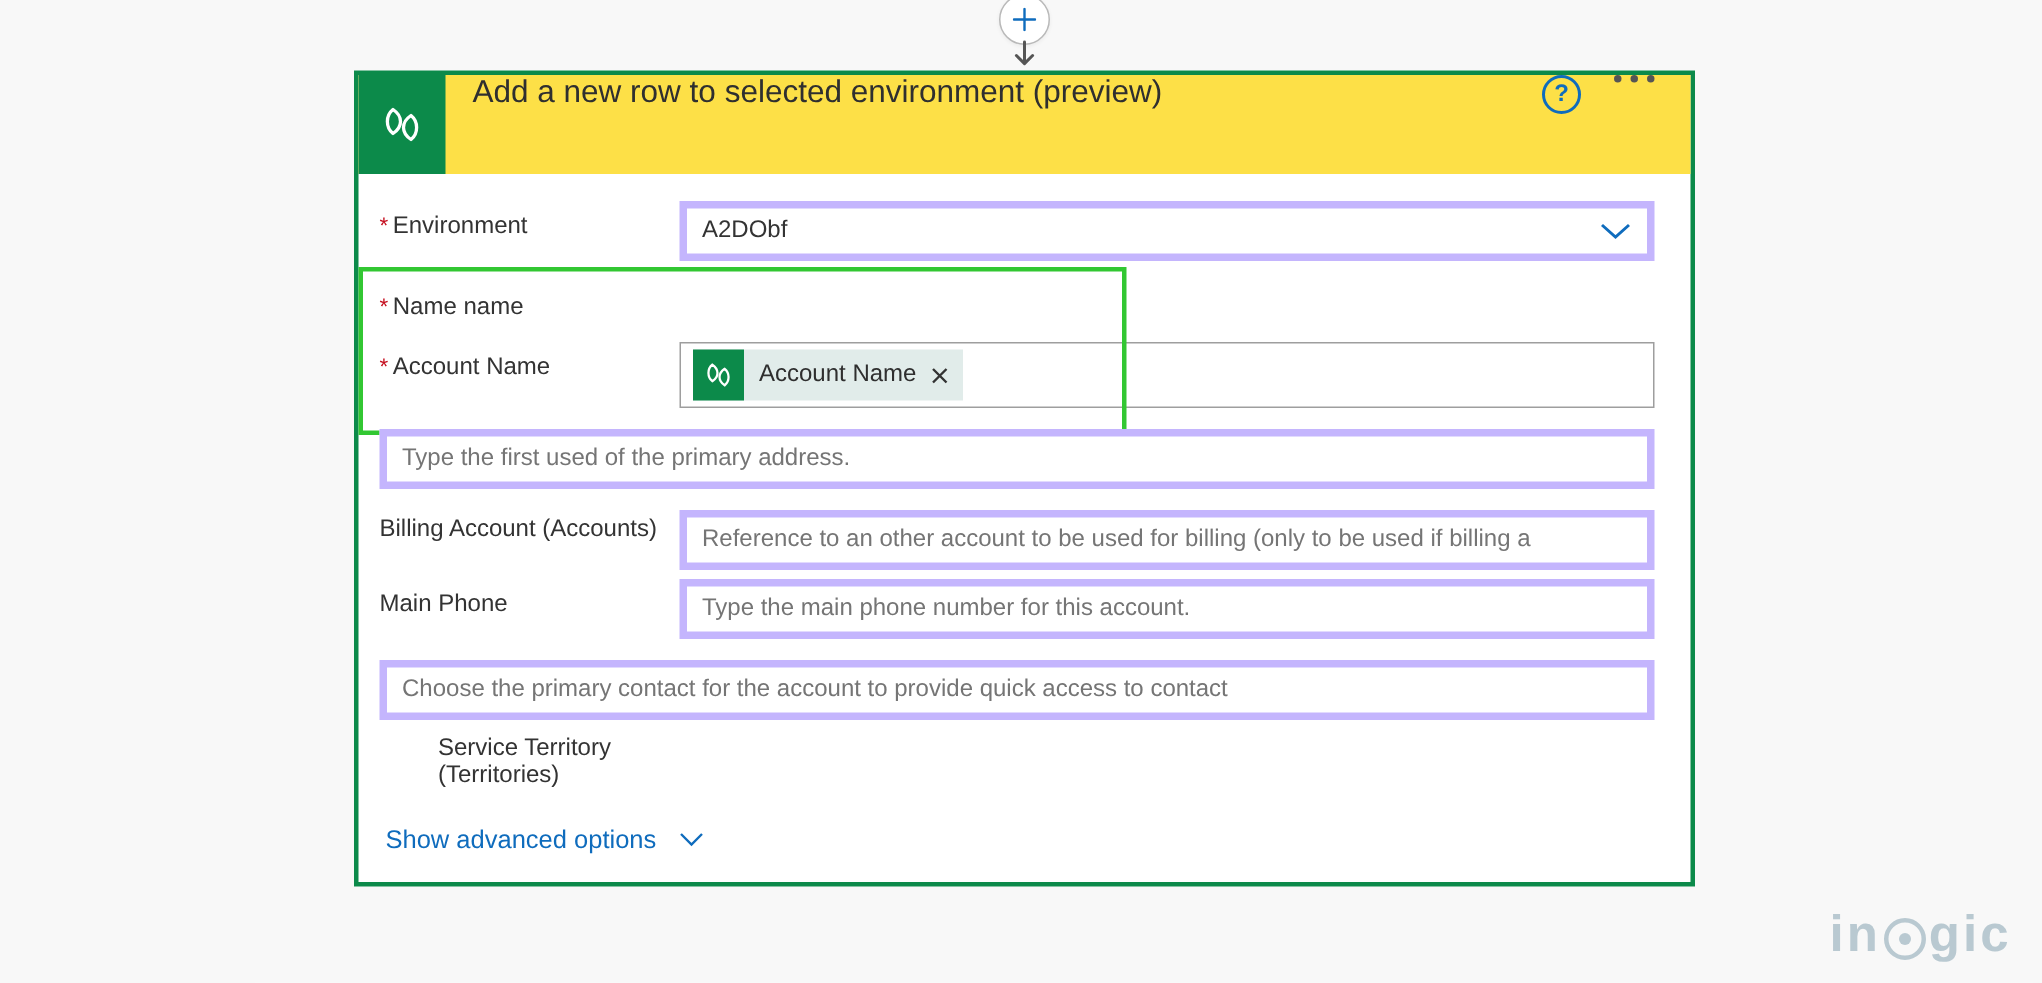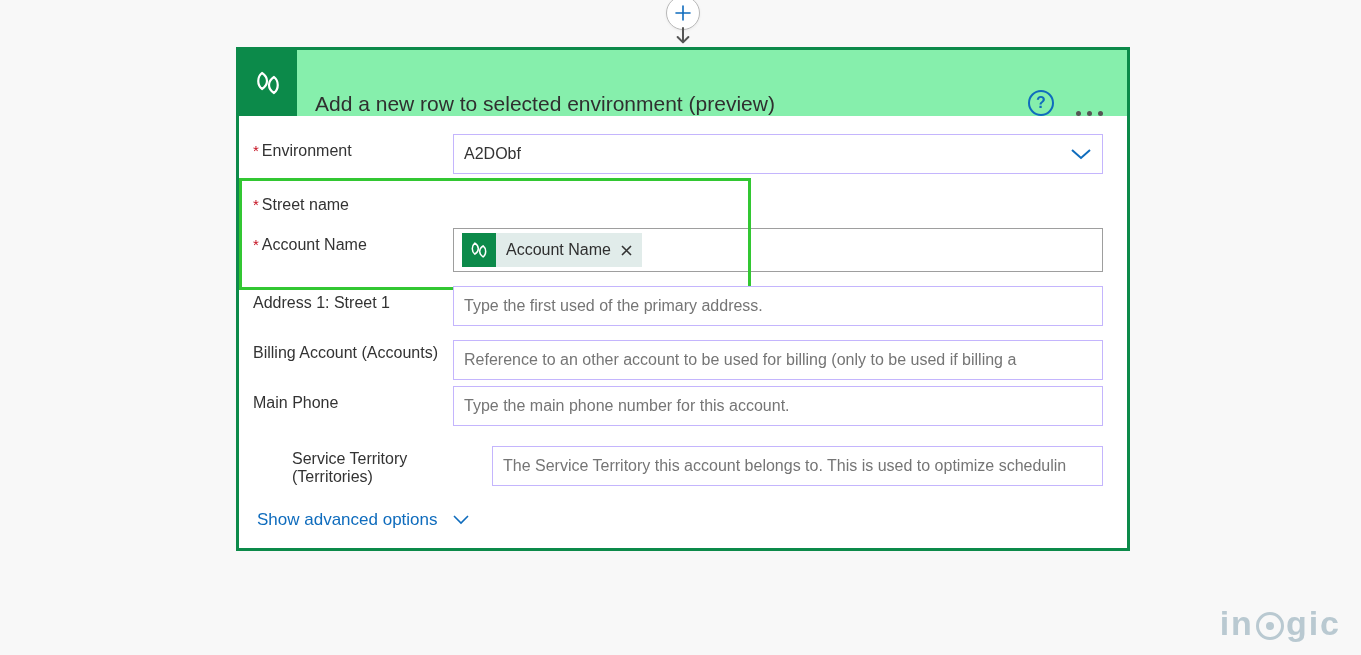--- a/index.html
+++ b/index.html
@@ -23,22 +23,22 @@
     display: flex; align-items: center; justify-content: center;
   }
   .card {
     position: absolute;
     left: 236px; top: 47px;
     width: 894px;
     border: 3px solid #0c8a4a;
     background: #fff;
   }
   .card-header {
-    display: flex; align-items: flex-end;
-    background: #86efac;
+    display: flex; align-items: flex-start;
+    background: #fde047;
   }
   .header-icon {
     width: 58px; height: 66px;
     background: #0c8a4a;
     display: flex; align-items: center; justify-content: center;
   }
   .header-title {
     flex: 1;
     padding-left: 18px;
     font-size: 21px;
@@ -57,21 +57,21 @@
   .header-more {
     display: flex; gap: 6px; margin-right: 24px;
   }
   .dot { width: 5px; height: 5px; border-radius: 50%; background: #555; }
   .card-body { padding: 18px 24px 18px 14px; position: relative; }
   .row { display: flex; align-items: flex-start; margin-bottom: 14px; }
   .row .label-col { width: 200px; padding-top: 8px; font-size: 16px; color: #333; display: flex; }
   .row .label-col .req { color: #c50f1f; margin-right: 3px; font-size: 15px; line-height: 18px; }
   .row .ctrl-col { flex: 1; }
   .ctrl-box {
-    border: 1px solid #c4b5fd;
+    border: 5px solid #c4b5fd;
     height: 40px;
     display: flex; align-items: center;
     padding: 0 10px;
     font-size: 16px;
     color: #333;
     background: #fff;
     position: relative;
   }
   .ctrl-box .value { flex: 1; }
   .ctrl-box .chev { color: #0f6cbd; }
@@ -181,21 +181,21 @@
                 </svg>
             </span>
           </div>
         </div>
       </div>
 
       
       <div class="row">
         <div class="label-col">
           <span class="req">*</span>
-          <span>Street name</span>
+          <span>Name name</span>
         </div>
       </div>
 
       
       <div class="row">
         <div class="label-col">
           <span class="req">*</span>
           <span>Account Name</span>
         </div>
         <div class="ctrl-col">
@@ -212,23 +212,20 @@
                     <path d="M1 1l9 9M10 1l-9 9" stroke="#333" stroke-width="1.6"></path>
                   </svg>
               </span>
             </div>
           </div>
         </div>
       </div>
 
       
       <div class="row">
-        <div class="label-col">
-          <span>Address 1: Street 1</span>
-        </div>
         <div class="ctrl-col">
           <div class="ctrl-box placeholder">
             <span class="value">Type the first used of the primary address.</span>
           </div>
         </div>
       </div>
 
       
       <div class="row" style="margin-bottom:6px;">
         <div class="label-col" style="padding-top:4px;align-items:center;">
@@ -248,31 +245,31 @@
         </div>
         <div class="ctrl-col">
           <div class="ctrl-box placeholder">
             <span class="value">Type the main phone number for this account.</span>
           </div>
         </div>
       </div>
 
       
       <div class="row" style="margin-bottom:6px;">
+        <div class="ctrl-col">
+          <div class="ctrl-box placeholder">
+            <span class="value">Choose the primary contact for the account to provide quick access to contact</span>
+          </div>
+        </div>
       </div>
 
       
       <div class="row">
         <div class="label-col" style="padding-top:4px;margin-left:39px;">
           <span>Service Territory (Territories)</span>
-        </div>
-        <div class="ctrl-col">
-          <div class="ctrl-box placeholder">
-            <span class="value">The Service Territory this account belongs to. This is used to optimize schedulin</span>
-          </div>
         </div>
       </div>
 
       <div class="advanced-link">
         <span>Show advanced options</span>
         <span>
           <svg width="18" height="12" viewBox="0 0 18 12">
               <path d="M2 2l7 7 7-7" fill="none" stroke="#0f6cbd" stroke-width="1.6"></path>
             </svg>
         </span>

